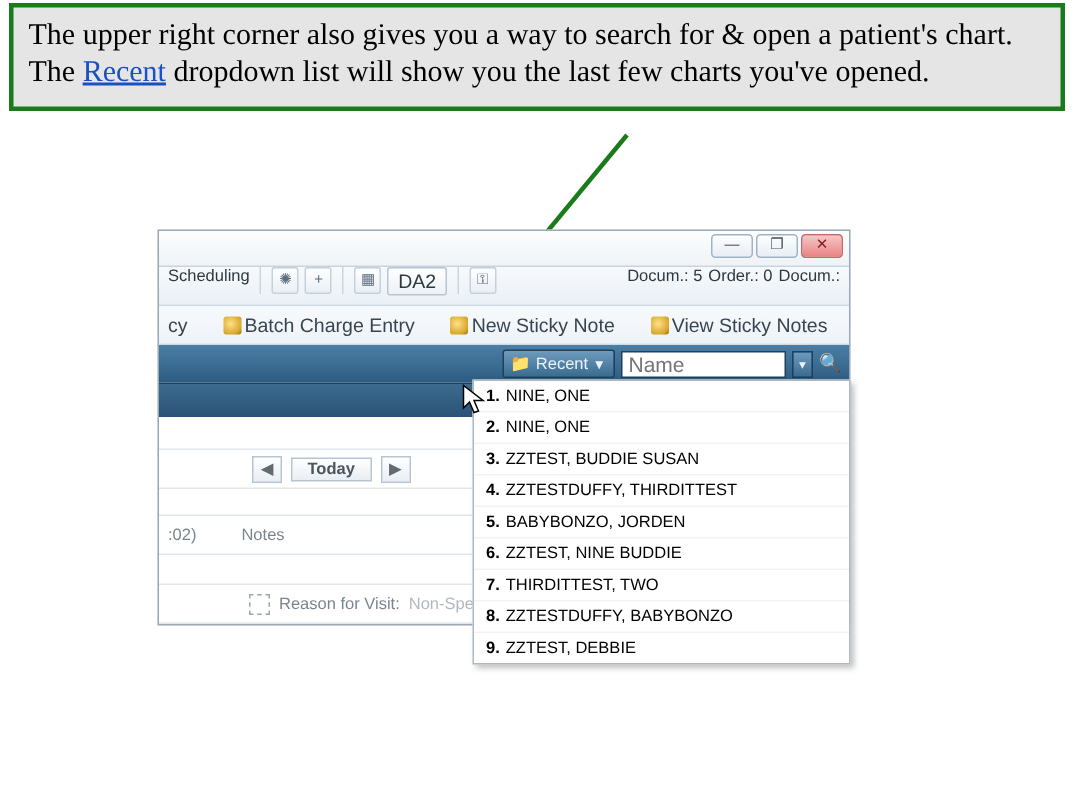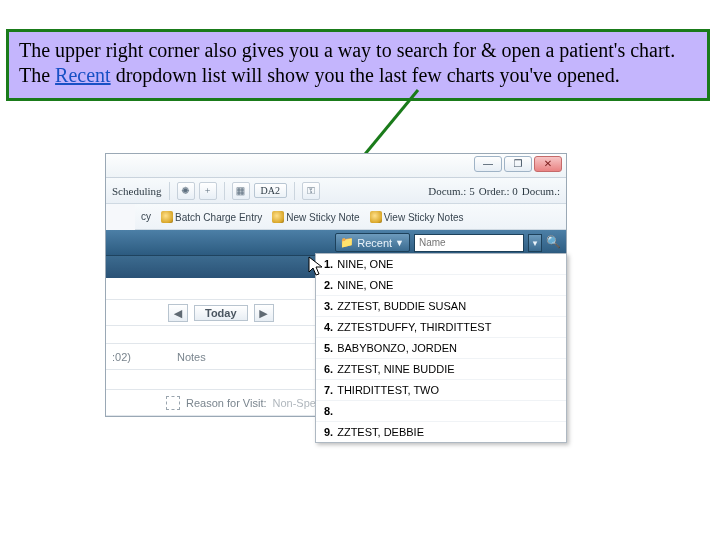--- a/index.html
+++ b/index.html
@@ -1,25 +1,24 @@
 <!DOCTYPE html>
 <html><head>
 <meta charset="utf-8">
 <style>
   * { box-sizing: border-box; margin: 0; padding: 0; }
   body { width: 720px; height: 540px; background: #fff; font-family: Tahoma, Verdana, sans-serif; position: relative; overflow: hidden; }
 
   
   .callout {
     position: absolute; top: 2px; left: 6px; width: 704px;
-    background: #c4b5fd; border: 3px solid #1a7b1a;
+    background: #e5e5e5; border: 3px solid #1a7b1a;
     padding: 6px 10px 10px 10px;
     font-family: "Comic Sans MS", cursive; font-size: 20px; line-height: 1.25;
     color: #000;
-    margin-top: 27px;
   }
   .callout .recent-word { text-decoration: underline; color: #1850c5; }
 
   
   .arrow {
     position: absolute; top: 88px; left: 288px; pointer-events: none;
   }
 
   
   .appwin {
@@ -36,41 +35,41 @@
     width: 28px; height: 16px; border: 1px solid #9fb3c6; border-radius: 3px;
     background: linear-gradient(#fefefe,#e7eef5);
     font-size: 10px; line-height: 14px; text-align: center; color: #405060;
   }
   .winbtn.close {
     background: linear-gradient(#f7c6c6,#e98383); border-color: #c56a6a; color: #7a1d1d;
   }
 
   
   .toolbar1 {
-    height: 26px; display: flex; align-items: center; gap: 4px;
+    height: 26px; display: flex; align-items: flex-start; gap: 4px;
     padding: 0 6px; border-bottom: 1px solid #cfd9e2;
     background: linear-gradient(#f7fafc,#eaf0f6);
-    font-size: 11px; color: #2c3943; font-family: Liberation Serif, serif;
+    font-size: 11px; color: #2c3943;
   }
   .sep { width: 1px; height: 18px; background: #cbd5de; margin: 0 3px; }
   .iconbtn { width: 18px; height: 18px; border: 1px solid #c6d0da; border-radius: 2px;
              background: linear-gradient(#fff,#e8eff6); font-size: 10px; line-height: 16px; text-align: center; color: #5c6e7e;}
   .chip {
     padding: 1px 6px; border: 1px solid #b8c6d3; border-radius: 2px;
-    background: linear-gradient(#fff,#ecf2f7); font-size: 10px;
+    background: linear-gradient(#fff,#ecf2f7); font-size: 13px;
   }
   .spacer { flex: 1; }
 
   
   .toolbar2 {
-    height: 26px; display: flex; align-items: center; gap: 10px;
+    height: 26px; display: flex; align-items: center; gap: 24px;
     padding: 0 6px; border-bottom: 1px solid #cfd9e2;
     background: linear-gradient(#f7fafc,#eef3f8);
-    font-size: 10px; color: #384550;
-    white-space: nowrap; overflow: hidden; margin-left: 29px;
+    font-size: 13px; color: #384550;
+    white-space: nowrap; overflow: hidden;
   }
   .tinyicon { display:inline-block; width:12px; height:12px; margin-right:2px;
               background: radial-gradient(circle at 40% 40%, #ffe08a 0%, #d9a72a 70%, #8c6a14 100%);
               border-radius: 2px; vertical-align: -2px; }
 
   
   .bluebar {
     height: 26px; background: linear-gradient(#4c7fa6,#2c5b80);
     border-bottom: 1px solid #1f435e;
     display: flex; align-items: center; justify-content: flex-end;
@@ -78,21 +77,21 @@
     color: #eaf3fa; font-size: 11px;
   }
   .recent-btn {
     display: inline-flex; align-items: center; gap: 3px;
     padding: 2px 5px; border: 1px solid #1d415b; border-radius: 2px;
     background: linear-gradient(#6d9bbd,#3a6b90); color: #eaf3fa;
   }
   .recent-btn .caret { font-size: 9px; }
   .name-input {
     width: 110px; height: 18px; border: 1px solid #1d415b; background: #fff;
-    font-size: 10px; padding: 0 4px; color: #888;
+    font-size: 14px; padding: 0 4px; color: #888;
   }
   .name-caret { width: 14px; height: 18px; border: 1px solid #1d415b; background: linear-gradient(#6d9bbd,#3a6b90);
                 color:#eaf3fa; font-size:9px; text-align:center; line-height:16px; }
   .mag { width: 16px; height: 16px; color: #eaf3fa; font-size: 12px; text-align:center; }
 
   
   .subbar {
     height: 22px; background: linear-gradient(#3c6b8f,#2a5276);
     display:flex; align-items:center; justify-content:flex-end; gap:6px;
     padding-right: 8px; font-size: 11px; color:#dbe9f4;
@@ -202,21 +201,21 @@
     <div class="crow" style="height:22px"></div>
     <div class="crow">
       <div style="width:50px"></div>
       <div class="navarrow">◀</div>
       <div class="today">Today</div>
       <div class="navarrow">▶</div>
     </div>
     <div class="crow" style="height:18px"></div>
     <div class="crow notes">
       <span style="margin-left:-54px;color:#7a858e">:02)</span>
-      <span style="margin-left:40px;color:#7a858e">Notes</span>
+      <span style="margin-left:24px;color:#7a858e">Notes</span>
     </div>
     <div class="crow" style="height:20px"></div>
     <div class="crow reason">
       <span class="dashbox"></span>
       <span style="color:#7a858e">Reason for Visit:</span>
         <span style="color:#b0b7bd">Non-Specific</span>
     </div>
   </div>
 </div>
 
@@ -244,20 +243,21 @@
   <div class="item">
       <span class="num">6.</span>
       <span>ZZTEST, NINE BUDDIE</span>
     </div>
   <div class="item">
       <span class="num">7.</span>
       <span>THIRDITTEST, TWO</span>
     </div>
   <div class="item">
       <span class="num">8.</span>
+      <span>ZZTESTDUFFY, BABYBONZO</span>
     </div>
   <div class="item">
       <span class="num">9.</span>
       <span>ZZTEST, DEBBIE</span>
     </div>
 </div>
 
 <svg class="cursor" width="18" height="22">
   <path d="M1,1 L1,16 L5,12 L8,19 L11,18 L8,11 L14,11 Z" fill="#fff" stroke="#000" stroke-width="1"></path>
 </svg>

